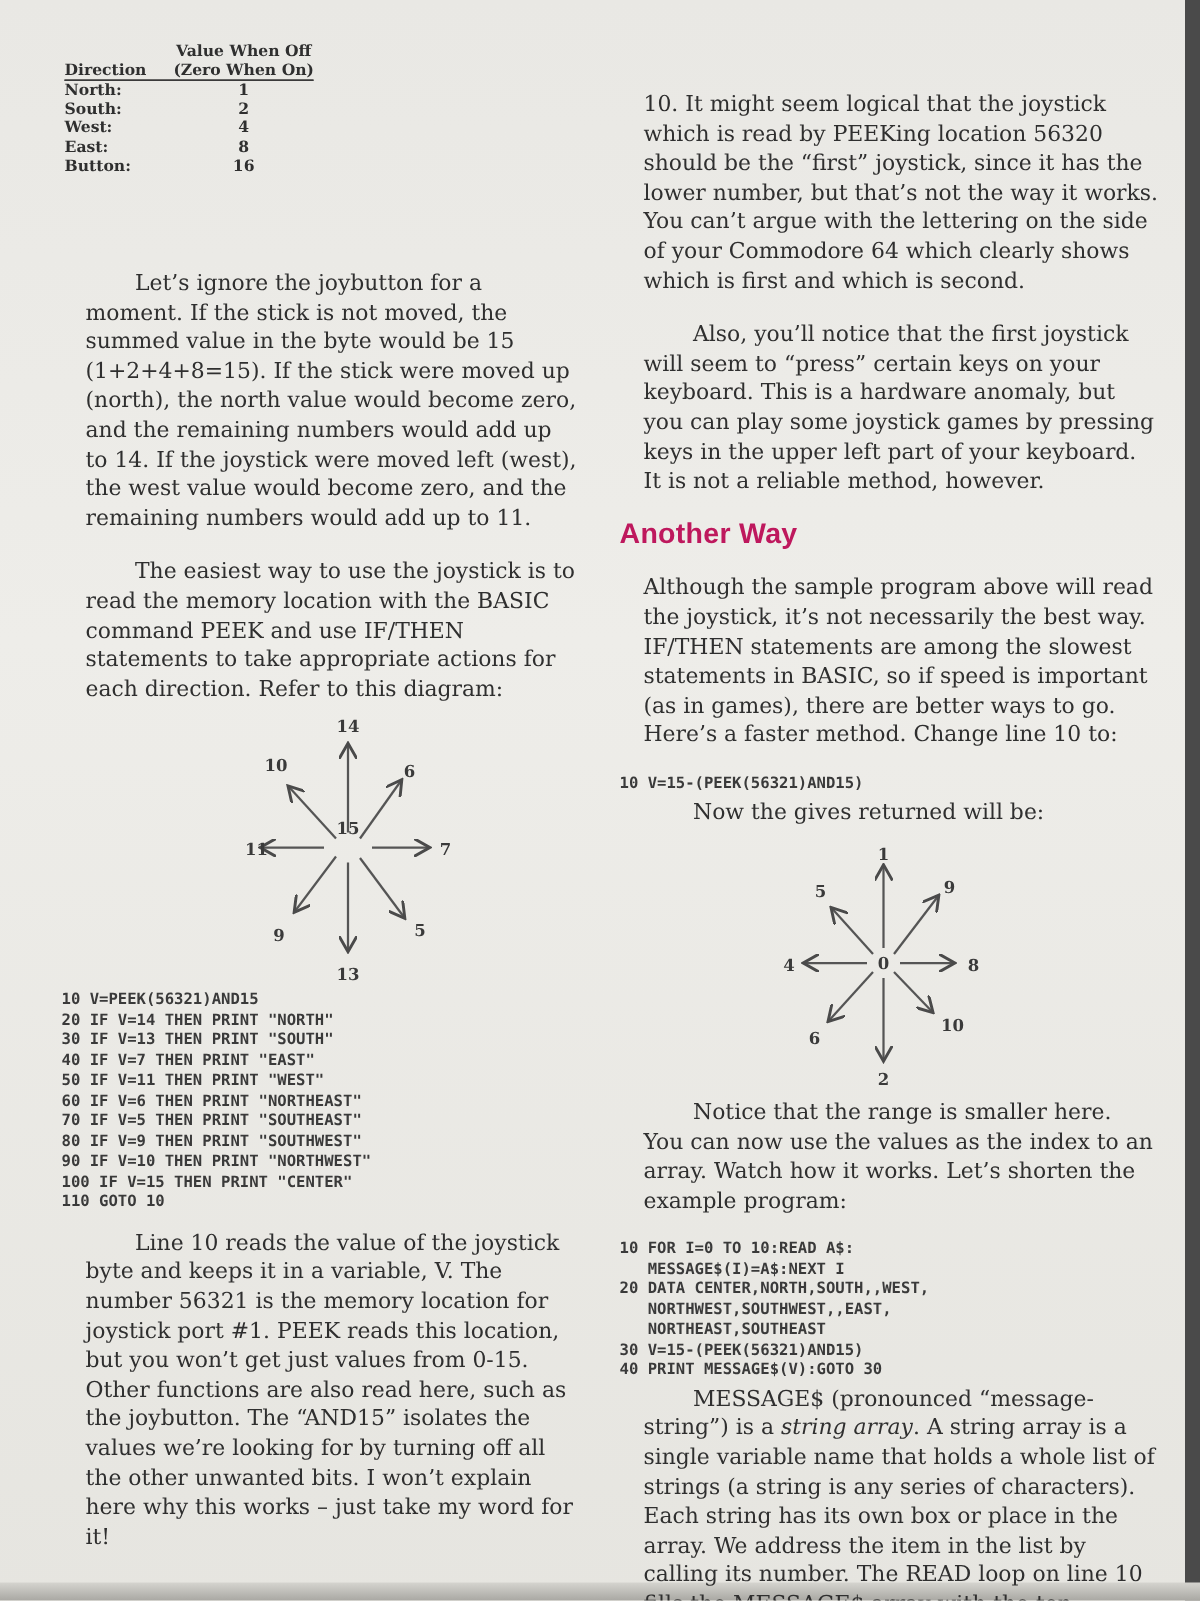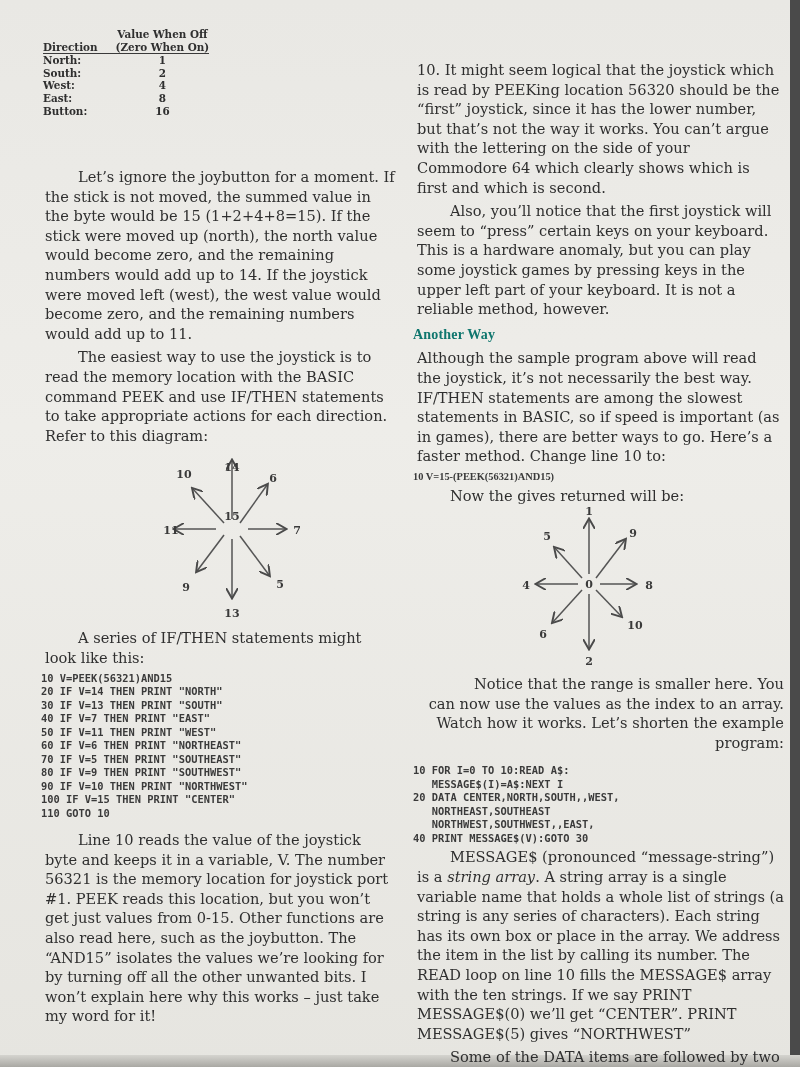--- a/index.html
+++ b/index.html
@@ -13,40 +13,40 @@
     position: absolute; left: 0; top: 0; width: 790px; height: 1067px;
     background: linear-gradient(180deg, #e9e8e4 0%, #eeede9 40%, #e6e5e0 100%);
   }
   .edge { position: absolute; left: 790px; top: 0; width: 10px; height: 1067px; background: #4a4a4a; }
   .bottom-shadow { position: absolute; left: 0; top: 1055px; width: 800px; height: 12px; background: linear-gradient(180deg, #d5d4cf, #a9a8a3); }
 
   .col { position: absolute; font-size: 14.6px; line-height: 19.6px; }
   .col.left { left: 41px; top: 24px; width: 360px; }
   .col.right { left: 413px; top: 24px; width: 375px; }
 
-  p { margin: 4px; }
+  p { margin: 16px; }
   .indent { text-indent: 33px; }
 
   table.vals { border-collapse: collapse; font-size: 10.4px; font-weight: bold; line-height: 12.6px; margin-left: 2px; margin-top: 1px; }
   table.vals th { font-weight: bold; text-align: center; vertical-align: bottom; padding: 0; }
   table.vals th.dir { text-align: center; border-bottom: 1px solid #3a3a3a; padding-right: 18px; }
   table.vals th.val { border-bottom: 1px solid #3a3a3a; }
   table.vals td { padding: 0; }
   table.vals td.v { text-align: center; }
   .tbl-wrap { height: 136px; padding-top: 3px; }
 
   pre.code {
     font-family: "DejaVu Sans Mono", "Liberation Mono", monospace;
     font-size: 10.4px; line-height: 13.5px; font-weight: bold; margin: 0; color: #3a3a3a;
     white-space: pre;
   }
 
   h2 {
-    font-family: Liberation Serif, serif;
-    font-weight: 900; font-size: 14px; margin: 0; letter-spacing: 0.2px; color: #0f766e;
+    font-family: Liberation Sans, sans-serif;
+    font-weight: 900; font-size: 19px; margin: 0; letter-spacing: 0.2px; color: #be185d;
   }
 
   .diagram { position: relative; }
   .diagram svg { position: absolute; left: 0; top: 0; }
   .dlabel { position: absolute; font-size: 11px; font-weight: bold; color: #3a3a3a; transform: translate(-50%, -50%); }
 
   .footer { position: absolute; left: 41px; top: 1085px; font-family: "DejaVu Sans", "Liberation Sans", sans-serif; font-size: 13px; color: #3a3a3a; }
   .footer .mag { font-style: italic; margin: 0 8px; }
 </style>
 </head>
@@ -108,43 +108,42 @@
         <line x1="199" y1="74" x2="226" y2="36"></line>
         <line x1="207" y1="80" x2="244" y2="80"></line>
         <line x1="199" y1="87" x2="228" y2="126"></line>
         <line x1="191" y1="90" x2="191" y2="148"></line>
         <line x1="183" y1="86" x2="156" y2="122"></line>
         <line x1="175" y1="80" x2="134" y2="80"></line>
         <line x1="183" y1="74" x2="152" y2="40"></line>
       </g>
     </svg>
     <span class="dlabel" style="left:191px;top:68px;">15</span>
-    <span class="dlabel" style="left:191px;top:19px;">14</span>
+    <span class="dlabel" style="left:191px;top:0;">14</span>
     <span class="dlabel" style="left:232px;top:30px;">6</span>
     <span class="dlabel" style="left:256px;top:82px;">7</span>
     <span class="dlabel" style="left:239px;top:136px;">5</span>
     <span class="dlabel" style="left:191px;top:165px;">13</span>
     <span class="dlabel" style="left:145px;top:139px;">9</span>
     <span class="dlabel" style="left:130px;top:82px;">11</span>
     <span class="dlabel" style="left:143px;top:26px;">10</span>
   </div>
 
-  <p class="indent" style="margin-top:7px;">A series of IF/THEN statements might look like this:</p>
   <pre class="code" style="margin-top:3px;"><div>10 V=PEEK(56321)AND15</div><div>20 IF V=14 THEN PRINT "NORTH"</div><div>30 IF V=13 THEN PRINT "SOUTH"</div><div>40 IF V=7 THEN PRINT "EAST"</div><div>50 IF V=11 THEN PRINT "WEST"</div><div>60 IF V=6 THEN PRINT "NORTHEAST"</div><div>70 IF V=5 THEN PRINT "SOUTHEAST"</div><div>80 IF V=9 THEN PRINT "SOUTHWEST"</div><div>90 IF V=10 THEN PRINT "NORTHWEST"</div><div>100 IF V=15 THEN PRINT "CENTER"</div><div>110 GOTO 10</div></pre>
 
   <p class="indent" style="margin-top:10px;">Line 10 reads the value of the joystick byte and keeps it in a variable, V. The number 56321 is the memory location for joystick port #1. PEEK reads this location, but you won’t get just values from 0-15. Other functions are also read here, such as the joybutton. The “AND15” isolates the values we’re looking for by turning off all the other unwanted bits. I won’t explain here why this works – just take my word for it!</p>
 
 </div>
 
 <div class="col right">
   <p style="margin-top:36px;">10. It might seem logical that the joystick which is read by PEEKing location 56320 should be the “first” joystick, since it has the lower number, but that’s not the way it works. You can’t argue with the lettering on the side of your Commodore 64 which clearly shows which is first and which is second.</p>
   <p class="indent">Also, you’ll notice that the first joystick will seem to “press” certain keys on your keyboard. This is a hardware anomaly, but you can play some joystick games by pressing keys in the upper left part of your keyboard. It is not a reliable method, however.</p>
   <h2 style="margin-top:6px;">Another Way</h2>
   <p>Although the sample program above will read the joystick, it’s not necessarily the best way. IF/THEN statements are among the slowest statements in BASIC, so if speed is important (as in games), there are better ways to go. Here’s a faster method. Change line 10 to:</p>
-  <pre class="code" style="margin-top:4px;font-family:Liberation Serif, serif;">10 V=15-(PEEK(56321)AND15)</pre>
+  <pre class="code" style="margin-top:4px;">10 V=15-(PEEK(56321)AND15)</pre>
   <p class="indent" style="margin-top:3px;">Now the gives returned will be:</p>
 
   <div class="diagram" style="width:375px;height:158px;">
     <svg width="375" height="158">
       <defs>
         <marker id="ah2" markerWidth="8" markerHeight="8" refX="6" refY="4" orient="auto">
           <path d="M0,0 L7,4 L0,8" fill="none" stroke="#4a4a4a" stroke-width="1.3"></path>
         </marker>
       </defs>
       <g stroke="#555" stroke-width="1.5" marker-end="url(#ah2)">
@@ -162,22 +161,22 @@
     <span class="dlabel" style="left:176px;top:2px;">1</span>
     <span class="dlabel" style="left:220px;top:24px;">9</span>
     <span class="dlabel" style="left:236px;top:76px;">8</span>
     <span class="dlabel" style="left:222px;top:116px;">10</span>
     <span class="dlabel" style="left:176px;top:152px;">2</span>
     <span class="dlabel" style="left:130px;top:125px;">6</span>
     <span class="dlabel" style="left:113px;top:76px;">4</span>
     <span class="dlabel" style="left:134px;top:27px;">5</span>
   </div>
 
-  <p class="indent" style="margin-top:6px;text-align:right;">Notice that the range is smaller here. You can now use the values as the index to an array. Watch how it works. Let’s shorten the example program:</p>
-  <pre class="code" style="margin-top:12px;"><div>10 FOR I=0 TO 10:READ A$:</div><div>   MESSAGE$(I)=A$:NEXT I</div><div>20 DATA CENTER,NORTH,SOUTH,,WEST,</div><div>   NORTHEAST,SOUTHEAST</div><div>   NORTHWEST,SOUTHWEST,,EAST,</div><div>40 PRINT MESSAGE$(V):GOTO 30</div></pre>
+  <p class="indent" style="margin-top:6px;">Notice that the range is smaller here. You can now use the values as the index to an array. Watch how it works. Let’s shorten the example program:</p>
+  <pre class="code" style="margin-top:12px;"><div>10 FOR I=0 TO 10:READ A$:</div><div>   MESSAGE$(I)=A$:NEXT I</div><div>20 DATA CENTER,NORTH,SOUTH,,WEST,</div><div>   NORTHWEST,SOUTHWEST,,EAST,</div><div>   NORTHEAST,SOUTHEAST</div><div>30 V=15-(PEEK(56321)AND15)</div><div>40 PRINT MESSAGE$(V):GOTO 30</div></pre>
 
   <p class="indent" style="margin-top:2px;"><span>MESSAGE$ (pronounced “message-string”) is a </span><em>string array</em><span>. A string array is a single variable name that holds a whole list of strings (a string is any series of characters). Each string has its own box or place in the array. We address the item in the list by calling its number. The READ loop on line 10 fills the MESSAGE$ array with the ten strings. If we say PRINT MESSAGE$(0) we’ll get “CENTER”. PRINT MESSAGE$(5) gives “NORTHWEST”</span></p>
   <p class="indent">Some of the DATA items are followed by two commas, which are separators. The computer interprets this to mean that between the commas there is a “null” (empty) string. It saves us from having to include items we don’t need (since some</p>
 </div>
 
 <div class="footer">
   <span>92</span>
   <span class="mag">COMPUTE!’s Gazette</span>
   <span>July 1983</span>
 </div>

